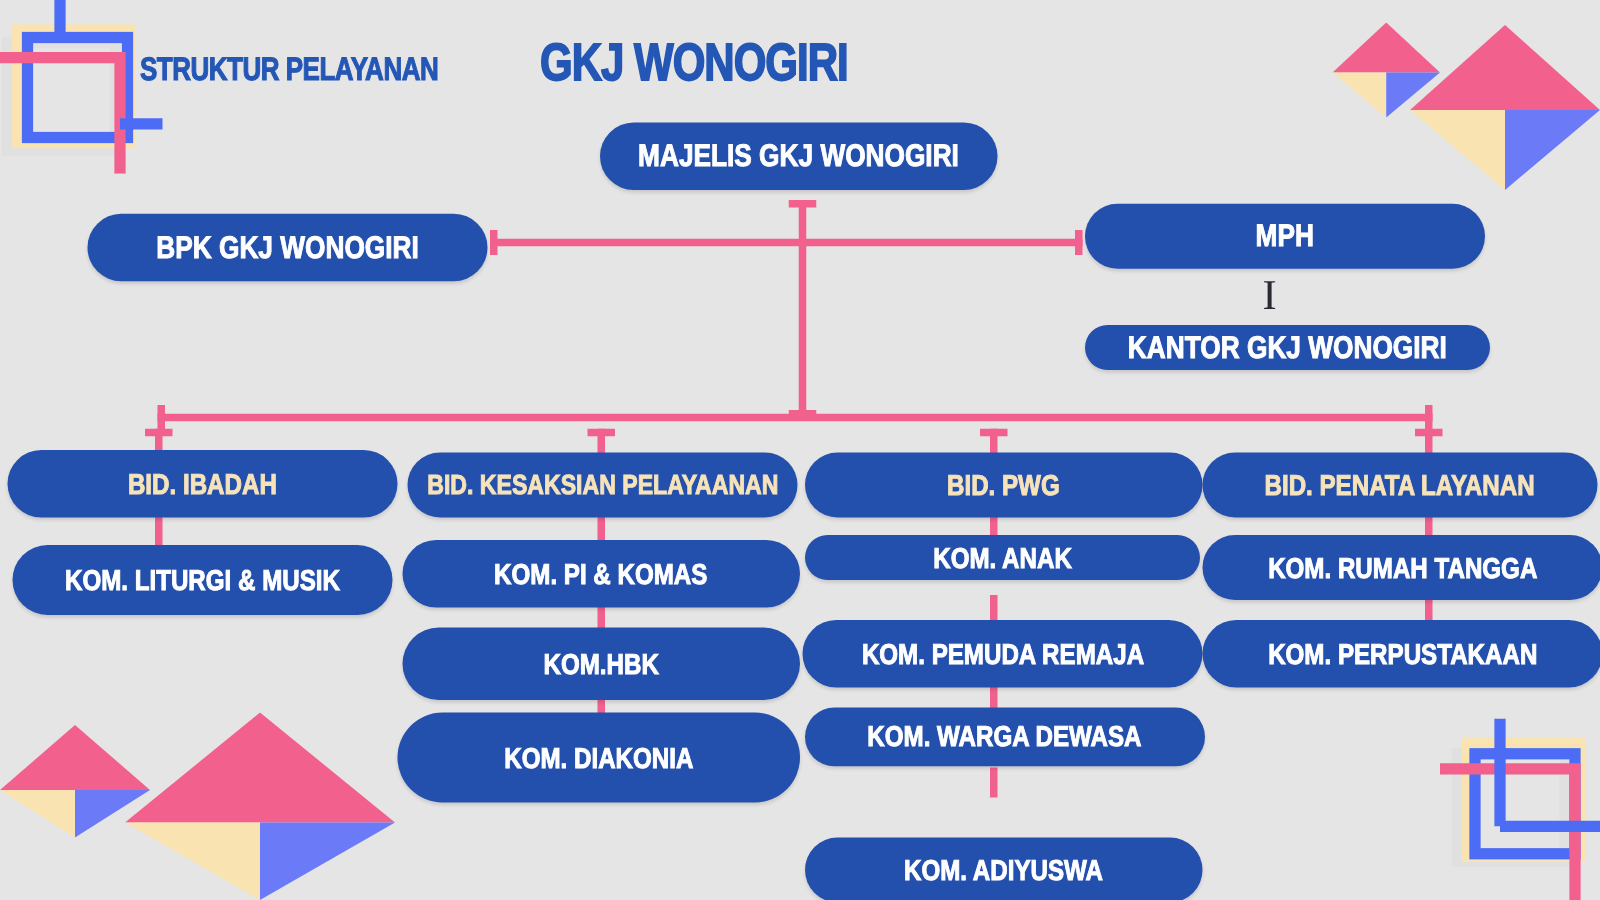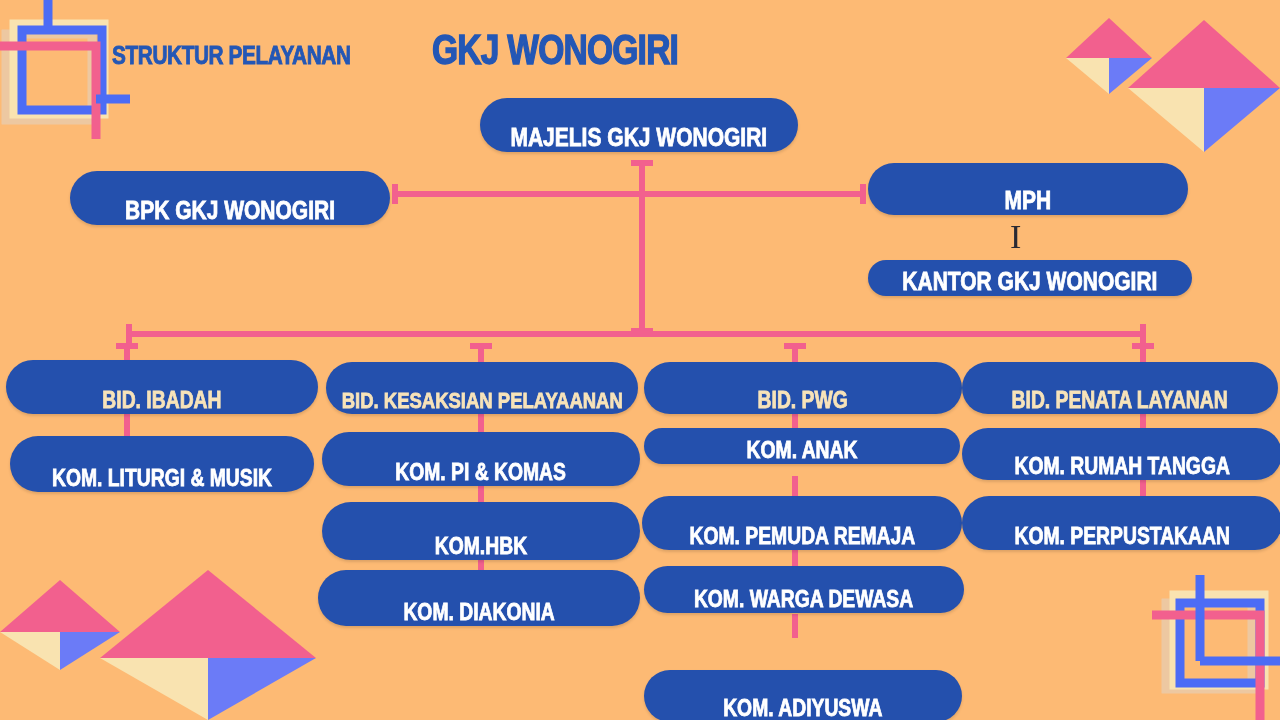--- a/index.html
+++ b/index.html
@@ -4,21 +4,21 @@
 <style>
   html, body {
     margin: 0;
     padding: 0;
     background: #ffffff;
   }
   #stage {
     position: relative;
     width: 1280px;
     height: 720px;
-    background: #fdba74;
+    background: #e5e5e5;
     overflow: hidden;
     font-family: "Liberation Sans", sans-serif;
   }
 
   
   .title-wrap {
     position: absolute;
     left: 112px;
     top: 26px;
     display: flex;
@@ -46,21 +46,21 @@
     transform-origin: left bottom;
     -webkit-text-stroke: 1.4px #2457B5;
   }
 
   
   .box {
     position: absolute;
     background: #2450AD;
     border-radius: 999px;
     display: flex;
-    align-items: flex-end;
+    align-items: center;
     justify-content: center;
     box-sizing: border-box;
     box-shadow: 0 2px 3px rgba(0,0,0,0.13);
     z-index: 5;
   }
   .box span {
     font-family: "Liberation Sans Narrow", "Liberation Sans", sans-serif;
     font-weight: 700;
     color: #ffffff;
     letter-spacing: 0px;
@@ -221,21 +221,21 @@
 
   <div class="box fs-21 cream" style="left:326px; top:362px; width:312px; height:52px;">
     <span>BID. KESAKSIAN PELAYAANAN</span>
   </div>
   <div class="box fs-22" style="left:322px; top:432px; width:318px; height:54px;">
     <span>KOM. PI &amp; KOMAS</span>
   </div>
   <div class="box fs-22" style="left:322px; top:502px; width:318px; height:58px;">
     <span>KOM.HBK</span>
   </div>
-  <div class="box fs-22" style="left:318px; top:570px; width:322px; height:56px;">
+  <div class="box fs-22" style="left:318px; top:570px; width:322px; height:72px;">
     <span>KOM. DIAKONIA</span>
   </div>
 
   <div class="box fs-22 cream" style="left:644px; top:362px; width:318px; height:52px;">
     <span>BID. PWG</span>
   </div>
   <div class="box fs-22" style="left:644px; top:428px; width:316px; height:36px;">
     <span>KOM. ANAK</span>
   </div>
   <div class="box fs-22" style="left:642px; top:496px; width:320px; height:54px;">

